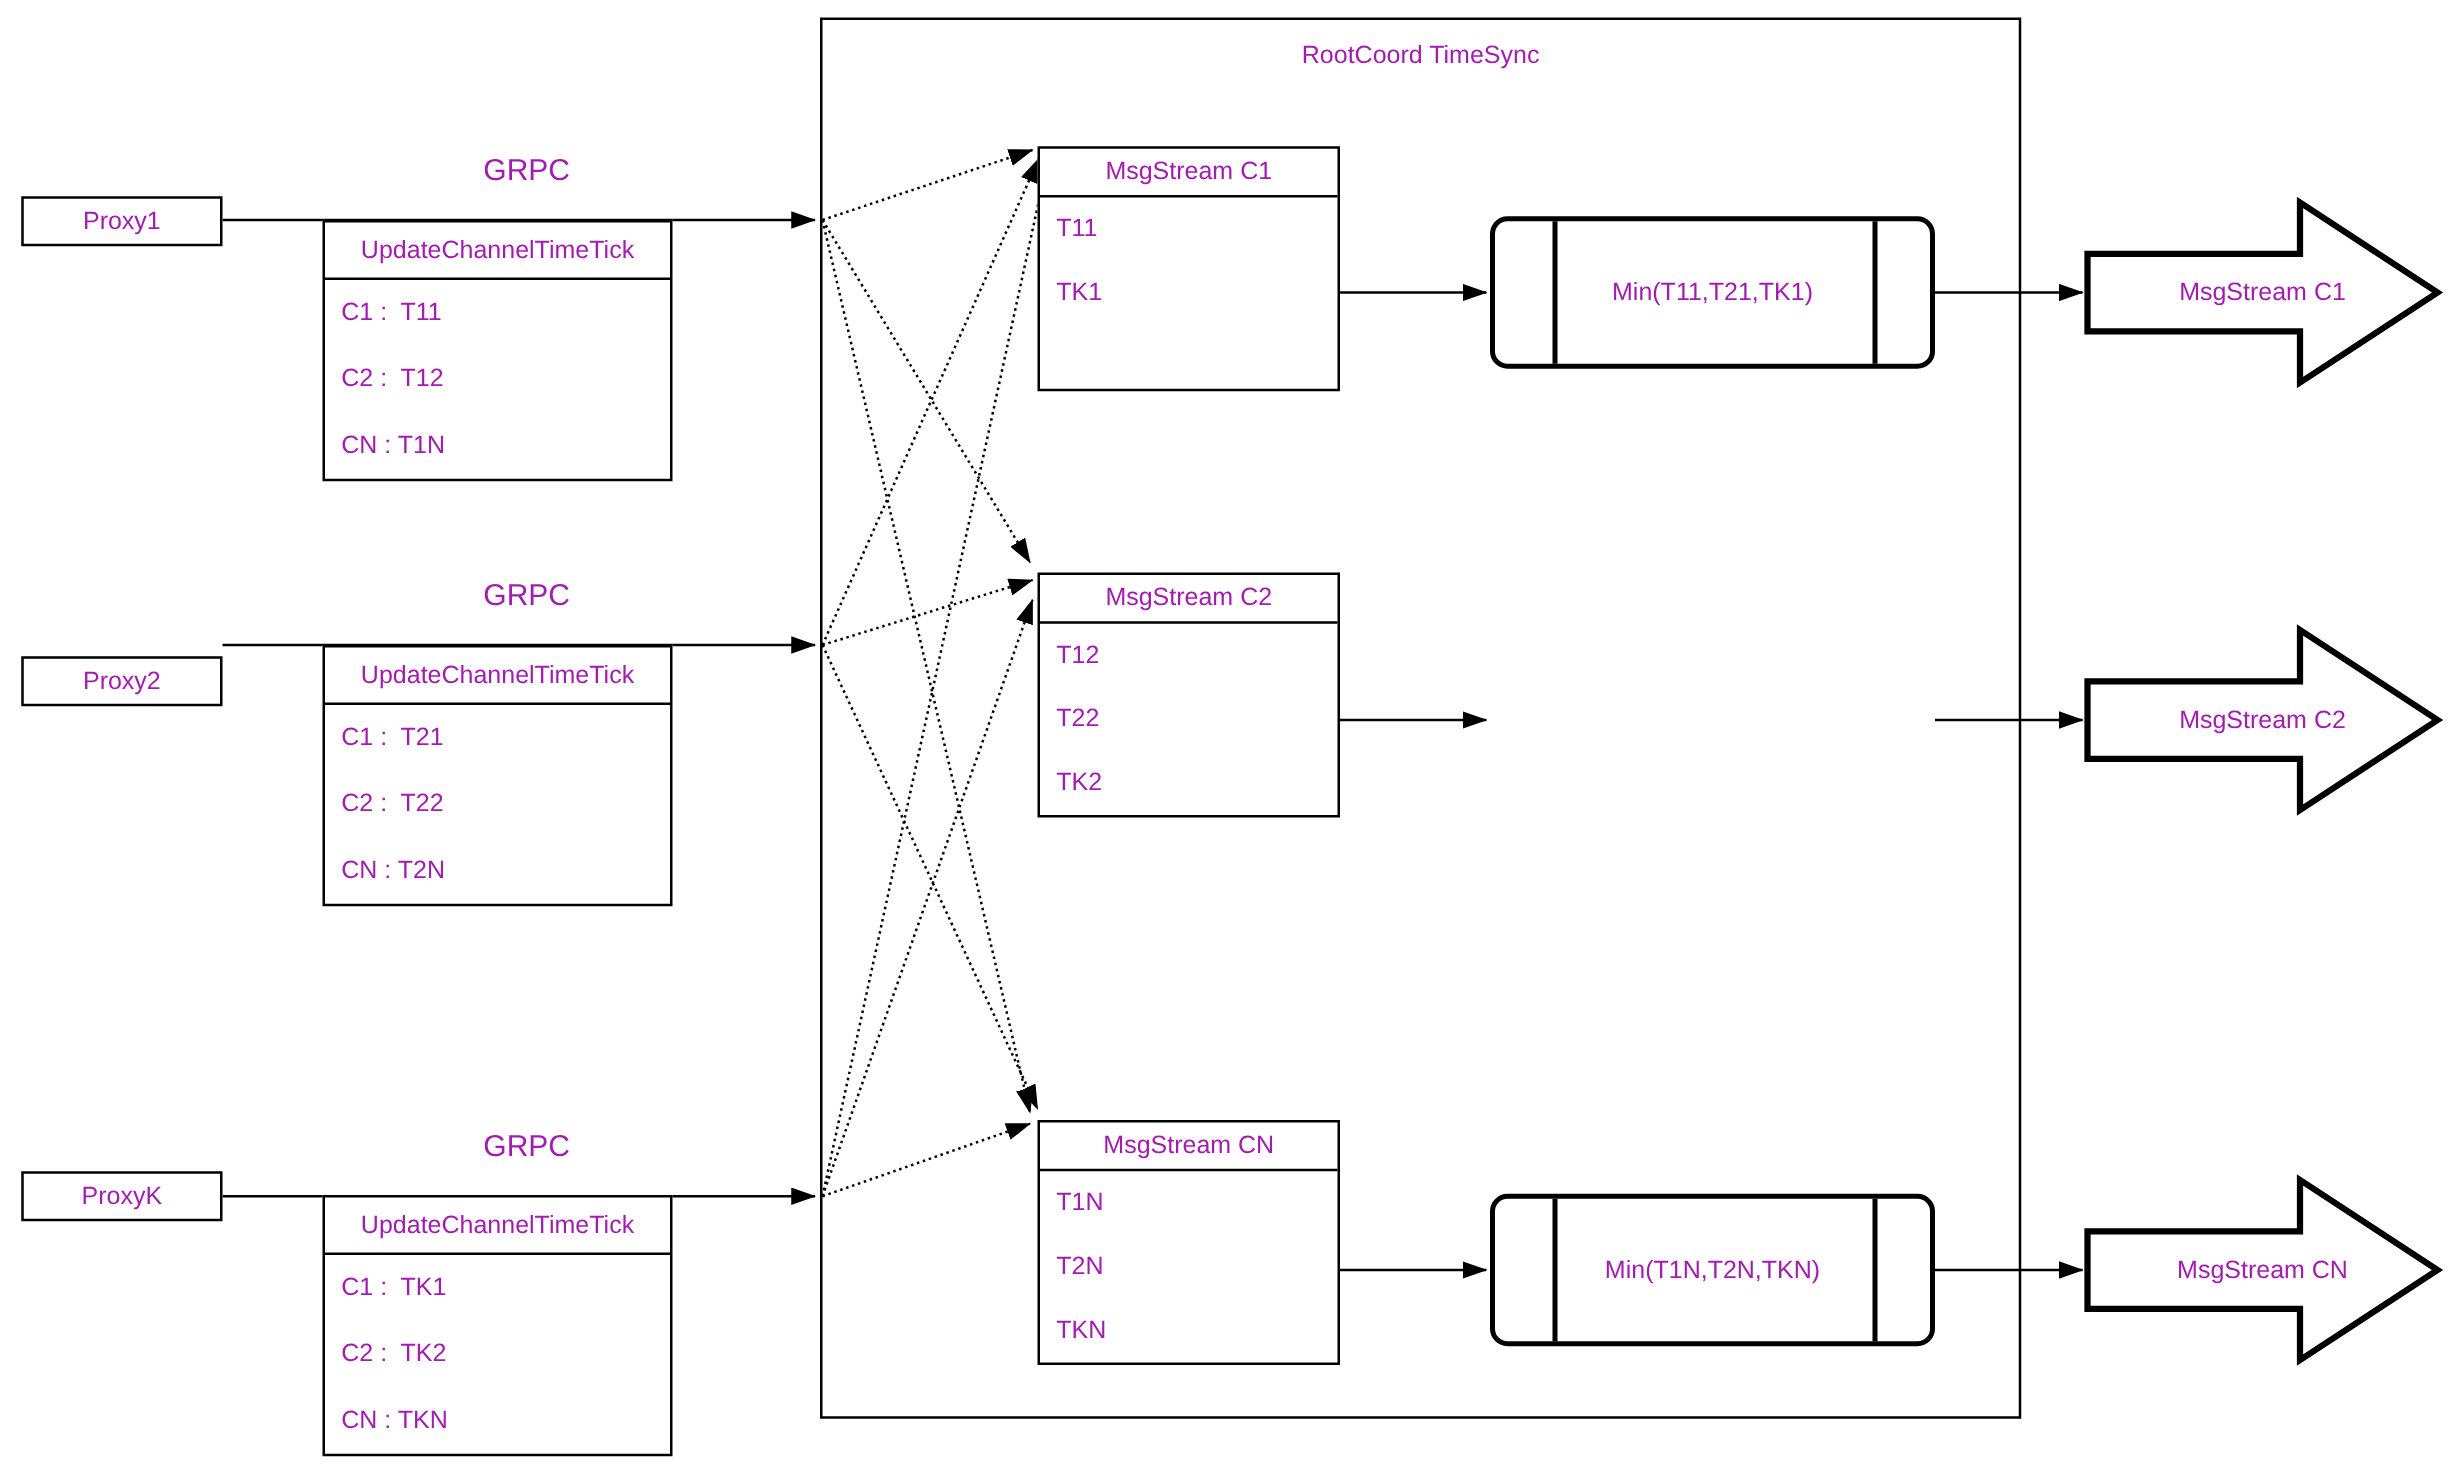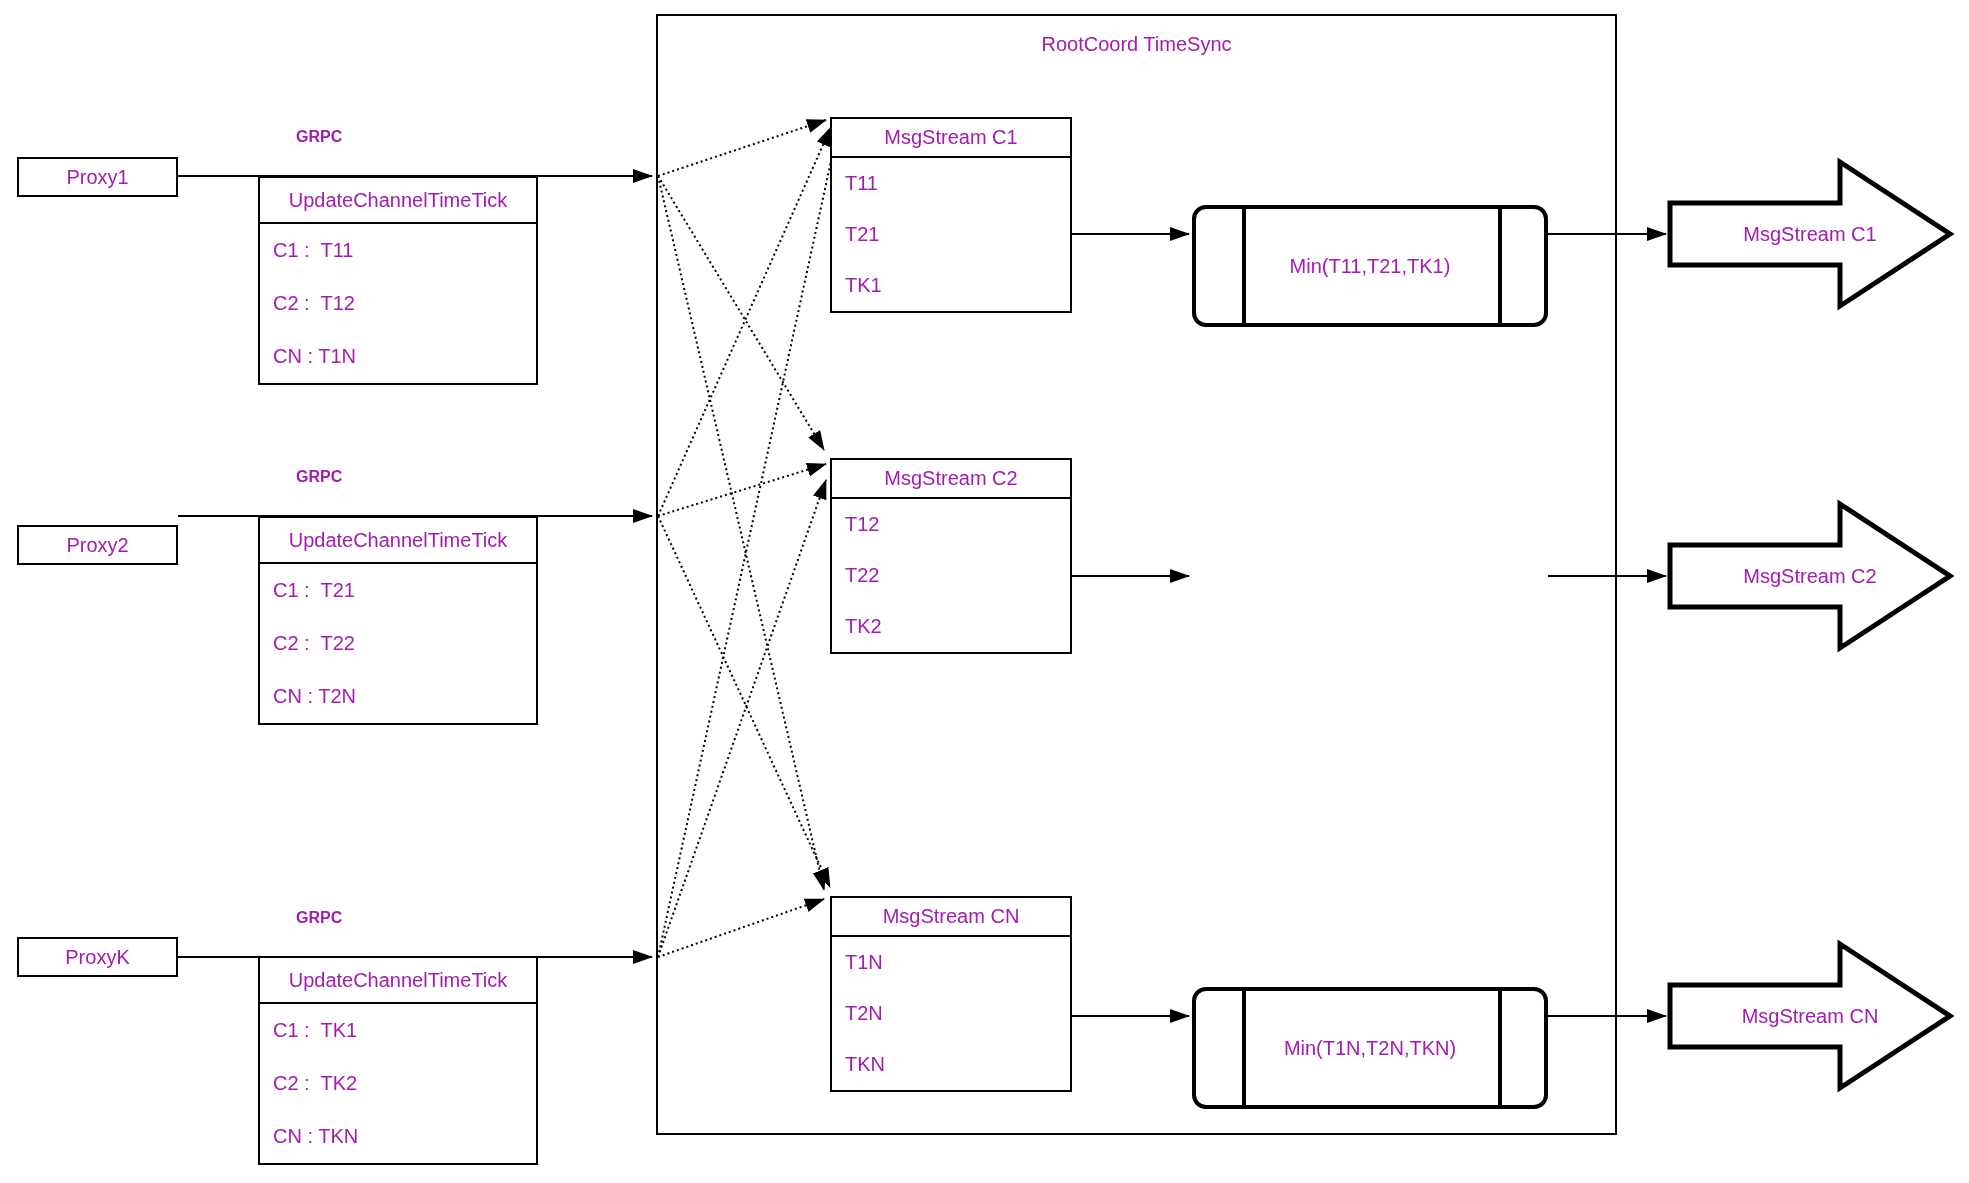--- a/index.html
+++ b/index.html
@@ -43,24 +43,23 @@
     left: 656px; top: 33px;
     width: 961px;
     text-align: center;
     font-size: 20px;
     z-index: 2;
   }
 
   
   .grpc-label {
     width: 160px; height: 30px;
-    text-align: left;
-    font-size: 16px;
+    text-align: right;
+    font-size: 24px;
     line-height: 30px;
-    font-weight: bold;
   }
 
   
   .msg-table {
     left: 258px;
     width: 280px; height: 209px;
     border: 2px solid #000;
     background: #fff;
   }
   .msg-table .thead {
@@ -104,21 +103,20 @@
 
   
   .min-box {
     left: 1192px;
     width: 356px; height: 122px;
     border: 4px solid #000;
     border-radius: 14px;
     background: #fff;
     display: flex; align-items: center; justify-content: center;
     font-size: 20px;
-    margin-top: 32px;
   }
   .min-box .sbar {
     position: absolute;
     top: 0; bottom: 0;
     width: 4px;
     background: #000;
   }
   .min-box .sbar.left  { left: 46px; }
   .min-box .sbar.right { right: 42px; }
 
@@ -212,21 +210,20 @@
   <div class="node msg-table" style="top:956px;">
     <div class="thead">UpdateChannelTimeTick</div>
     <div class="trow">C1 :  TK1</div>
     <div class="trow">C2 :  TK2</div>
     <div class="trow">CN : TKN</div>
   </div>
 
   <div class="node stream-box" style="top:117px;">
     <div class="shead">MsgStream C1</div>
     <div class="srow">T11</div>
-    <div class="srow">T21</div>
     <div class="srow">TK1</div>
   </div>
   <div class="node min-box" style="top:173px;">
     <div class="sbar left"></div>
     <div class="sbar right"></div>
     <span>Min(T11,T21,TK1)</span>
   </div>
   <div class="out-label" style="top:203px;">MsgStream C1</div>
 
   <div class="node stream-box" style="top:458px;">

